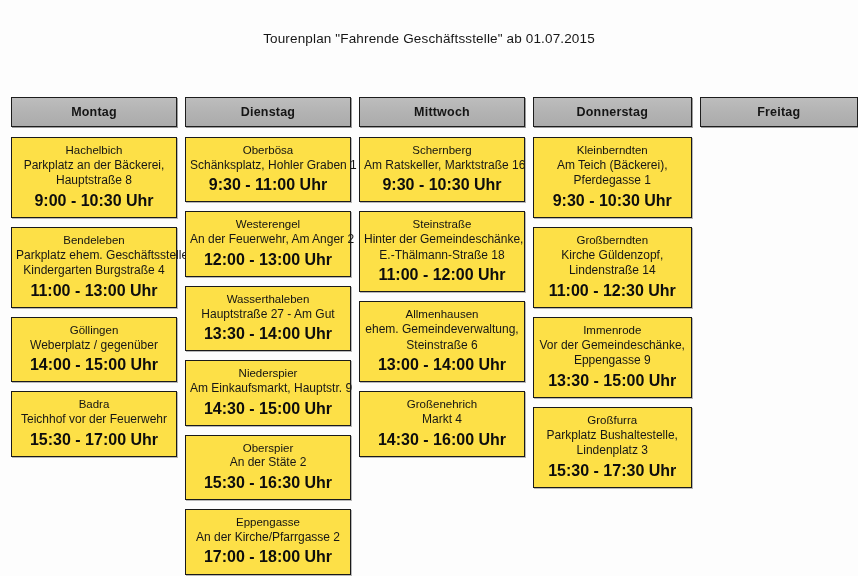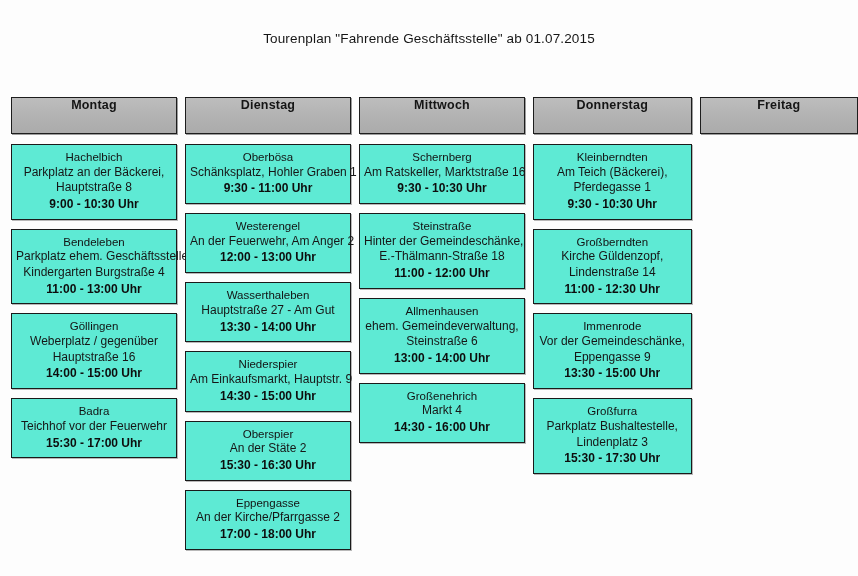--- a/index.html
+++ b/index.html
@@ -47,42 +47,42 @@
     margin-right: 8px;
     display: flex;
     flex-direction: column;
   }
   .day-column:last-child {
     margin-right: 0;
   }
 
   
   .day-header {
-    height: 37px;
+    height: 30px;
     border: 1.5px solid #1d1d1d;
     background: #b5b5b5;
     background-image: linear-gradient(180deg, #bdbdbd 0%, #b2b2b2 55%, #ababab 100%);
     box-sizing: border-box;
     display: flex;
-    align-items: flex-start;
+    align-items: center;
     justify-content: center;
     margin-bottom: 10px;
     box-shadow: 1px 1px 0 rgba(40,40,40,0.45);
   }
   .day-header-label {
     font-size: 12.5px;
     font-weight: 700;
     letter-spacing: 0.2px;
     color: #151515;
   }
 
   
   .stop-box {
     border: 1.5px solid #1a1a1a;
-    background: #5eead4;
+    background: #fde047;
     box-sizing: border-box;
     padding: 5px 4px 6px 4px;
     margin-bottom: 9px;
     text-align: center;
     box-shadow: 1px 1px 0 rgba(55,55,55,0.35);
   }
   .stop-name {
     font-size: 11.5px;
     font-weight: 400;
     line-height: 1.28;
@@ -90,21 +90,21 @@
     white-space: nowrap;
   }
   .stop-addr {
     font-size: 12px;
     font-weight: 400;
     line-height: 1.30;
     color: #161616;
     white-space: nowrap;
   }
   .stop-time {
-    font-size: 12px;
+    font-size: 16px;
     font-weight: 700;
     line-height: 1.32;
     color: #0d0d0d;
     margin-top: 1px;
     white-space: nowrap;
   }
 
   
   #plan-grid, #doc-title {
     -webkit-font-smoothing: antialiased;
@@ -128,21 +128,20 @@
       </div>
       <div class="stop-box">
         <div class="stop-name">Bendeleben</div>
         <div class="stop-addr">Parkplatz ehem. Geschäftsstelle,</div>
         <div class="stop-addr">Kindergarten Burgstraße 4</div>
         <div class="stop-time">11:00 - 13:00 Uhr</div>
       </div>
       <div class="stop-box">
         <div class="stop-name">Göllingen</div>
         <div class="stop-addr">Weberplatz / gegenüber</div>
-        <div class="stop-addr">Hauptstraße 16</div>
         <div class="stop-time">14:00 - 15:00 Uhr</div>
       </div>
       <div class="stop-box">
         <div class="stop-name">Badra</div>
         <div class="stop-addr">Teichhof vor der Feuerwehr</div>
         <div class="stop-time">15:30 - 17:00 Uhr</div>
       </div>
     </div>
     <div class="day-column">
       <div class="day-header">

